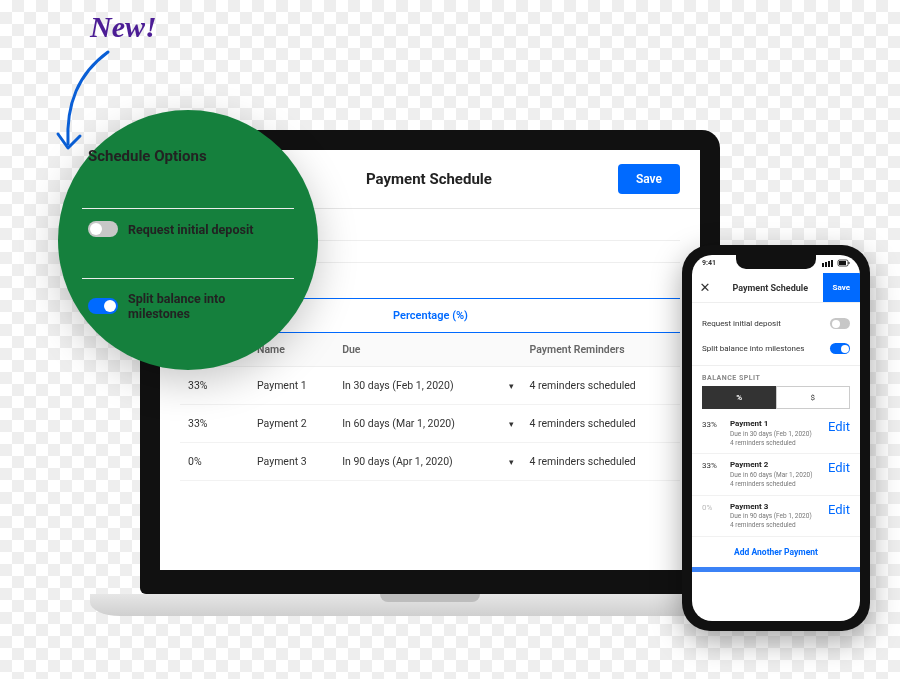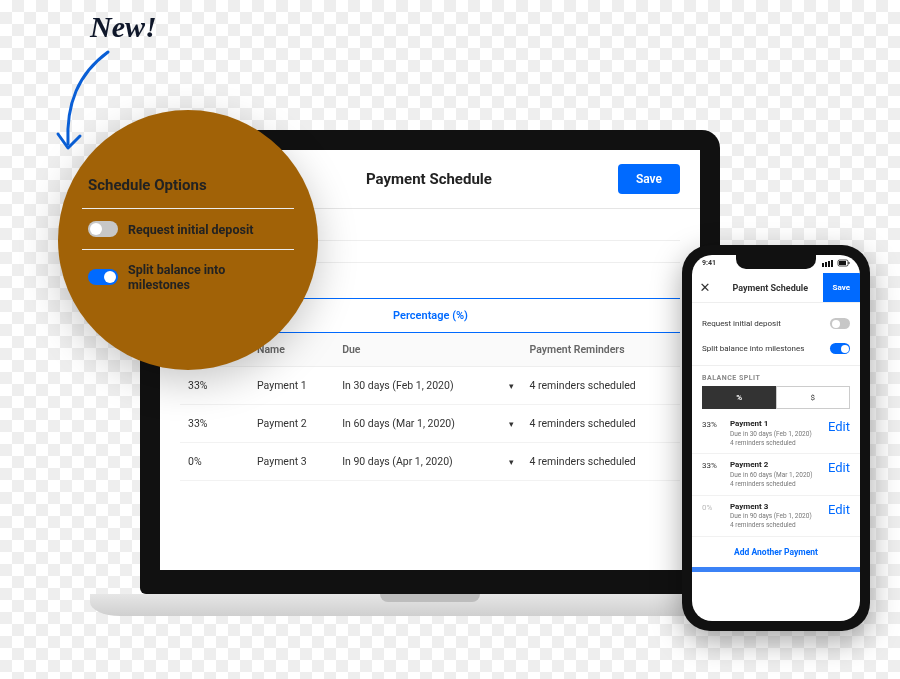--- a/index.html
+++ b/index.html
@@ -151,42 +151,43 @@
 
   
   .new-label {
     position: absolute;
     left: 90px;
     top: 10px;
     font-family: "Comic Sans MS", "Segoe Script", cursive;
     font-style: italic;
     font-size: 30px;
     font-weight: 700;
-    color: #0f172a;
+    color: #4c1d95;
   }
   .arrow {
     position: absolute;
     left: 48px;
     top: 44px;
     width: 80px;
     height: 120px;
   }
   .circle {
     position: absolute;
     left: 58px;
     top: 110px;
     width: 260px;
     height: 260px;
     border-radius: 50%;
-    background: #a16207;
+    background: #15803d;
     box-shadow: 0 12px 40px rgba(0,0,0,0.22);
     display: flex;
     flex-direction: column;
     justify-content: center;
     padding: 0 24px;
+    gap: 29px;
   }
   .circle h3 {
     font-size: 15px;
     font-weight: 700;
     color: #222;
     margin-bottom: 14px;
     margin-left: 6px;
   }
   .opt-row {
     display: flex;

